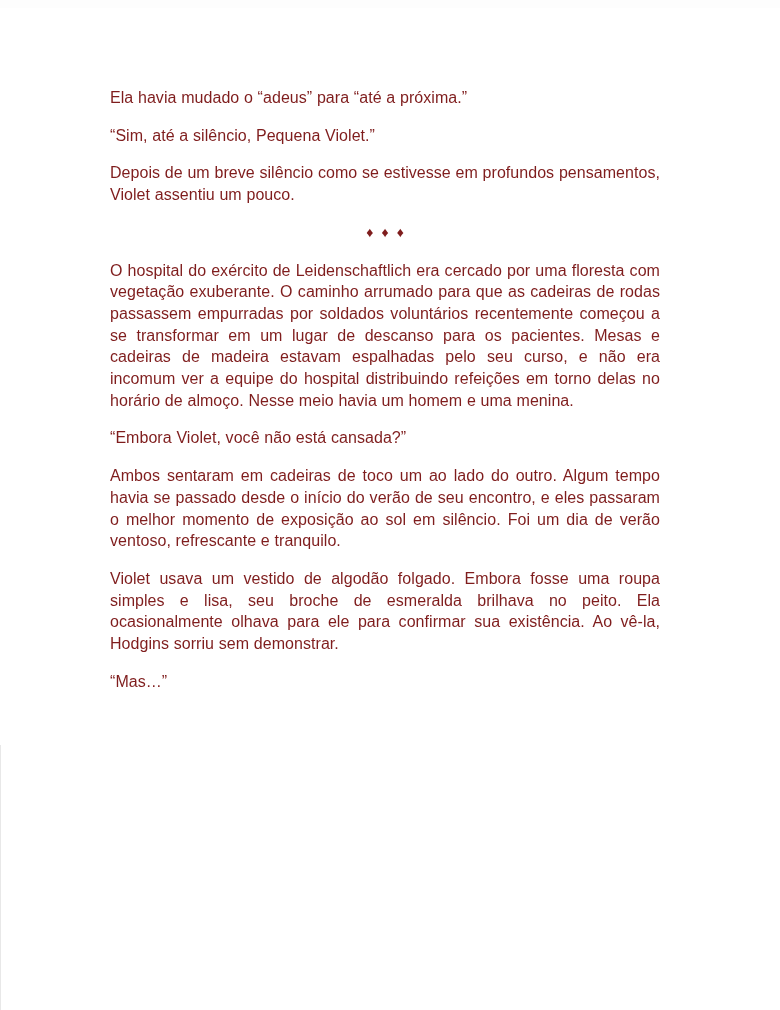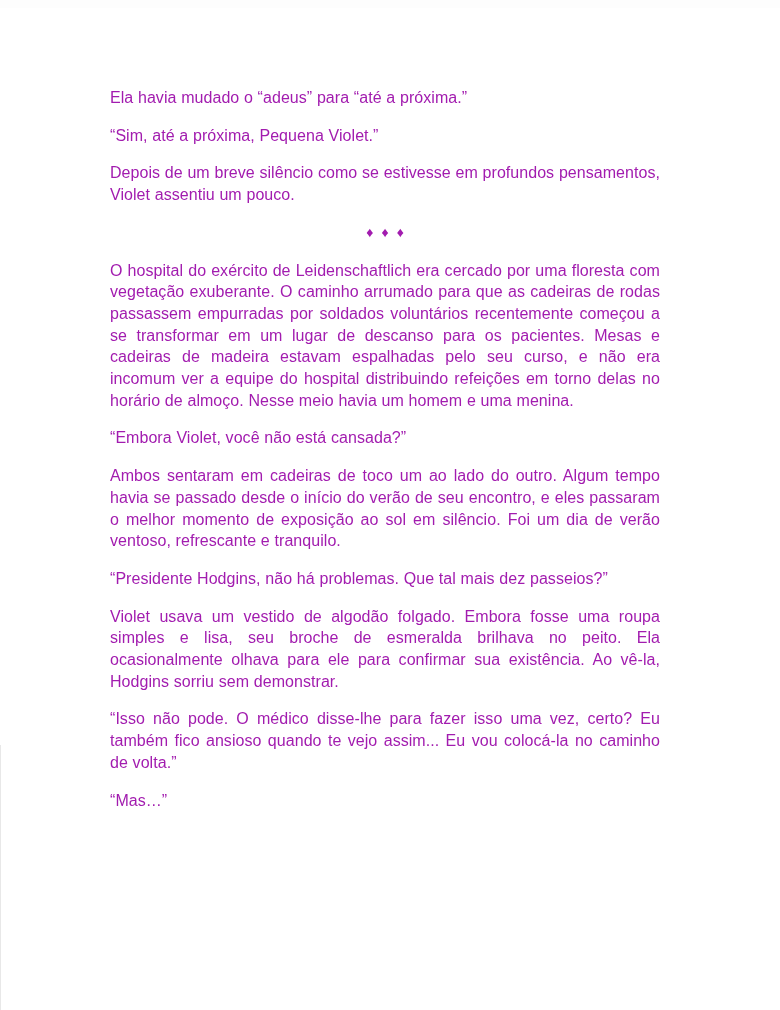--- a/index.html
+++ b/index.html
@@ -26,21 +26,21 @@
     top: 87px;
     width: 560px;
   }
   .content p {
     margin: 0 10px 16px 0;
     font-size: 16px;
     line-height: 21.7px;
     text-align: justify;
     letter-spacing: 0.05px;
     word-spacing: 0.2px;
-    color: #a21caf;
+    color: #7f1d1d;
   }
   .content p.separator {
     text-align: center;
     font-size: 14px;
     letter-spacing: 2px;
     text-indent: 2px;
   }
   
   .scan-edge-left {
     position: absolute;
@@ -60,26 +60,24 @@
   }
 </style>
 </head>
 <body>
 
 <div class="page">
   <div class="scan-edge-top"></div>
 
   <div class="content">
     <p>Ela havia mudado o “adeus” para “até a próxima.”</p>
-    <p>“Sim, até a próxima, Pequena Violet.”</p>
+    <p>“Sim, até a silêncio, Pequena Violet.”</p>
     <p>Depois de um breve silêncio como se estivesse em profundos pensamentos, Violet assentiu um pouco.</p>
     <p class="separator">♦ ♦ ♦</p>
     <p>O hospital do exército de Leidenschaftlich era cercado por uma floresta com vegetação exuberante. O caminho arrumado para que as cadeiras de rodas passassem empurradas por soldados voluntários recentemente começou a se transformar em um lugar de descanso para os pacientes. Mesas e cadeiras de madeira estavam espalhadas pelo seu curso, e não era incomum ver a equipe do hospital distribuindo refeições em torno delas no horário de almoço. Nesse meio havia um homem e uma menina.</p>
     <p>“Embora Violet, você não está cansada?”</p>
     <p>Ambos sentaram em cadeiras de toco um ao lado do outro. Algum tempo havia se passado desde o início do verão de seu encontro, e eles passaram o melhor momento de exposição ao sol em silêncio. Foi um dia de verão ventoso, refrescante e tranquilo.</p>
-    <p>“Presidente Hodgins, não há problemas. Que tal mais dez passeios?”</p>
     <p>Violet usava um vestido de algodão folgado. Embora fosse uma roupa simples e lisa, seu broche de esmeralda brilhava no peito. Ela ocasionalmente olhava para ele para confirmar sua existência. Ao vê-la, Hodgins sorriu sem demonstrar.</p>
-    <p>“Isso não pode. O médico disse-lhe para fazer isso uma vez, certo? Eu também fico ansioso quando te vejo assim... Eu vou colocá-la no caminho de volta.”</p>
     <p>“Mas…”</p>
   </div>
 
   <div class="scan-edge-left"></div>
 </div>
 
 </body></html>

